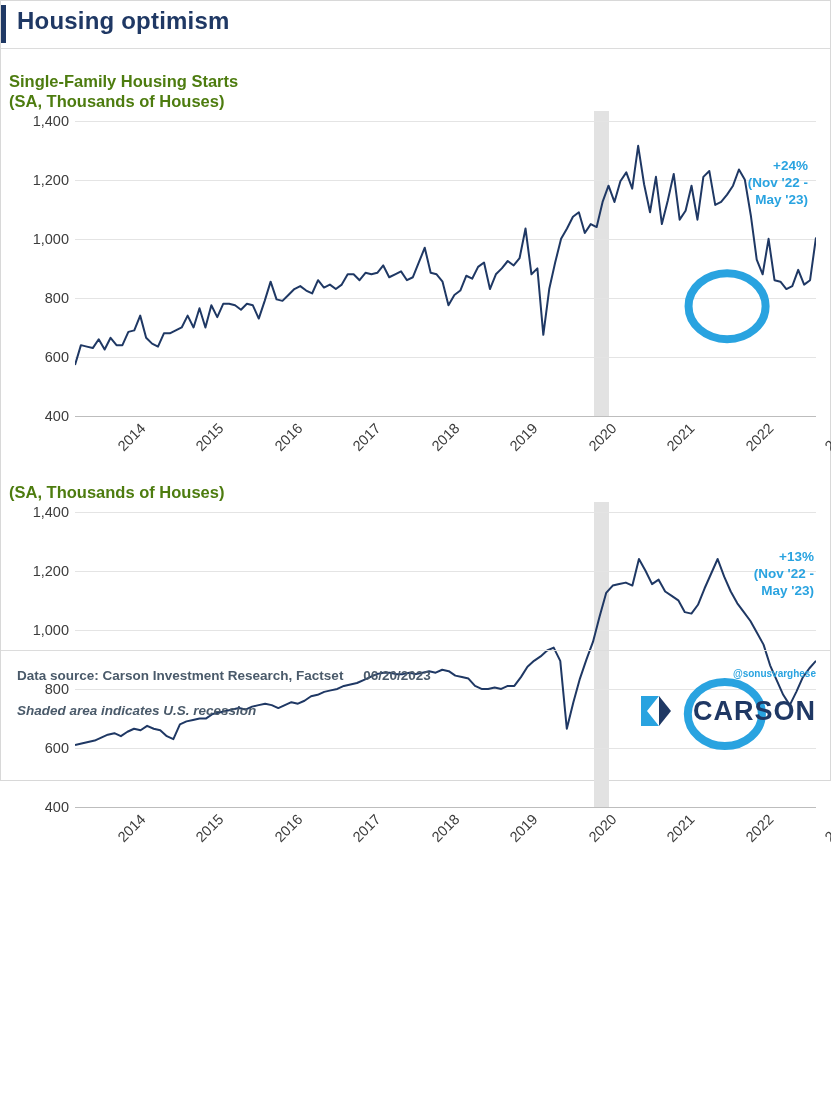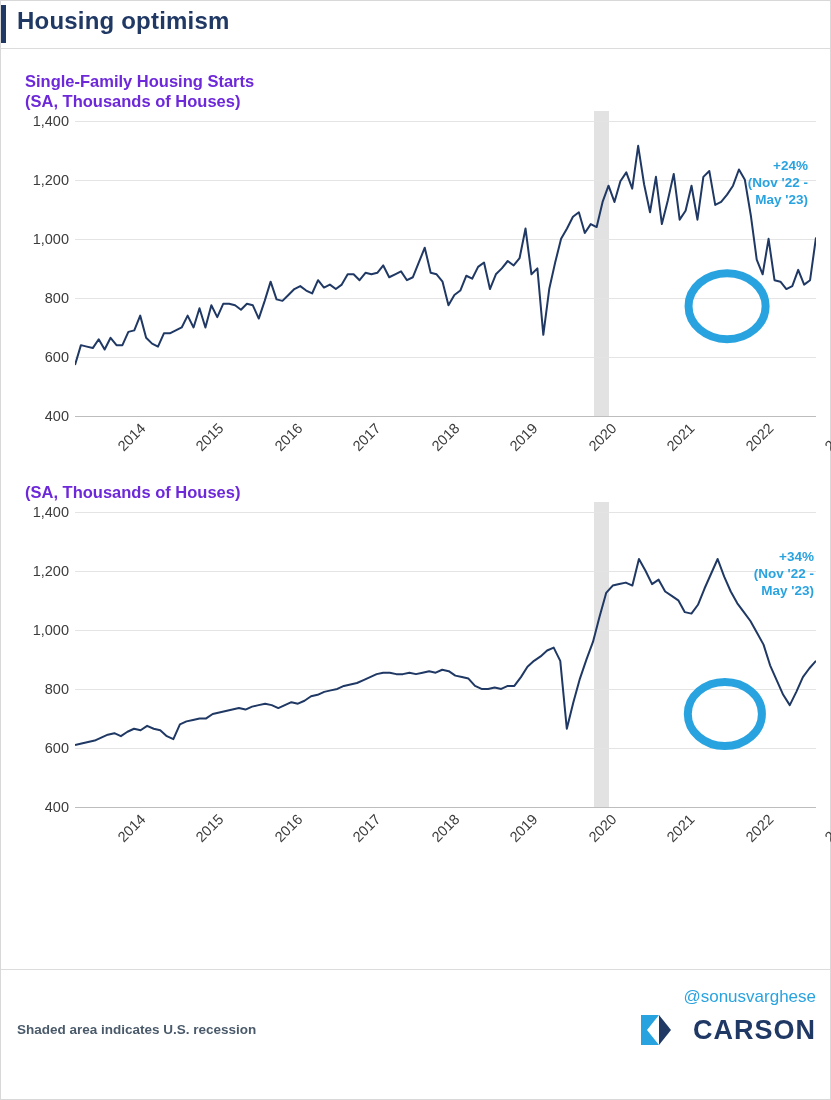--- a/index.html
+++ b/index.html
@@ -10,21 +10,21 @@
     width: 831px;
     height: 1100px;
     background: #ffffff;
     font-family: "Liberation Sans", sans-serif;
     color: #1a2e44;
     overflow: hidden;
   }
   .page {
     position: relative;
     width: 831px;
-    height: 1100px;
+    height: 781px;
     box-sizing: border-box;
     border: 1px solid #d8d8d8;
   }
   
   .header {
     position: relative;
     height: 48px;
     padding: 10px 0 0 0;
   }
   .header-accent {
@@ -52,23 +52,23 @@
     height: 1px;
     background: #dcdcdc;
   }
   
   .chart-block {
     position: relative;
   }
   .chart-title {
     font-size: 16.5px;
     font-weight: bold;
-    color: #6d28d9;
+    color: #4d7c0f;
     line-height: 20px;
-    margin-left: 24px;
+    margin-left: 8px;
   }
   .chart-title .line2 { display: block; }
 
   .plot-wrap {
     position: relative;
     margin-left: 16px;
     margin-right: 14px;
   }
   .plot {
     position: relative;
@@ -172,27 +172,28 @@
   .footer-date {
     margin-left: 16px;
   }
   .footer-note {
     position: absolute;
     left: 16px;
     top: 53px;
     font-size: 13.5px;
     font-weight: bold;
     color: #4a5a6a;
+    font-style: italic;
   }
   .footer-handle {
     position: absolute;
     right: 14px;
     top: 18px;
-    font-size: 17px;
-    font-weight: normal;
+    font-size: 10px;
+    font-weight: bold;
     color: #29a3e0;
   }
   .footer-logo {
     position: absolute;
     right: 14px;
     top: 44px;
     display: flex;
     align-items: center;
     gap: 20px;
   }
@@ -292,21 +293,21 @@
           <div class="gridline" style="top:80.8%"></div>
           <div class="axisline" style="top:100%"></div>
           <svg class="series-svg" id="svg-chart-1" viewBox="0 0 1000 1000" preserveAspectRatio="none">
               <polyline points="0.00,796.72 8.85,791.88 17.70,787.04 26.55,782.20 35.40,772.52 44.25,762.84 53.10,758.00 61.95,767.68 70.80,753.16 79.65,743.48 88.50,748.32 97.35,733.80 106.19,743.48 115.04,748.32 123.89,767.68 132.74,777.36 141.59,728.96 150.44,719.28 159.29,714.44 168.14,709.60 176.99,709.60 185.84,695.08 194.69,690.24 203.54,685.40 212.39,680.56 221.24,675.72 230.09,680.56 238.94,670.88 247.79,666.04 256.64,661.20 265.49,666.04 274.34,675.72 283.19,666.04 292.04,656.36 300.88,661.20 309.73,651.52 318.58,637.00 327.43,632.16 336.28,622.48 345.13,617.64 353.98,612.80 362.83,603.12 371.68,598.28 380.53,593.44 389.38,583.76 398.23,574.08 407.08,564.40 415.93,559.56 424.78,559.56 433.63,564.40 442.48,564.40 451.33,559.56 460.18,564.40 469.03,559.56 477.88,554.72 486.73,559.56 495.58,549.88 504.42,554.72 513.27,569.24 522.12,574.08 530.97,578.92 539.82,603.12 548.67,612.80 557.52,612.80 566.37,607.96 575.22,612.80 584.07,603.12 592.92,603.12 601.77,574.08 610.62,540.20 619.47,520.84 628.32,506.32 637.17,486.96 646.02,477.28 654.87,520.84 663.72,743.48 672.57,656.36 681.42,578.92 690.27,516.00 699.12,457.92 707.96,375.64 716.81,298.20 725.66,274.00 734.51,269.16 743.36,264.32 752.21,274.00 761.06,186.88 769.91,225.60 778.76,269.16 787.61,254.64 796.46,293.36 805.31,307.88 814.16,322.40 823.01,361.12 831.86,365.96 840.71,336.92 849.56,283.68 858.41,235.28 867.26,186.88 876.11,244.96 884.96,293.36 893.81,332.08 902.65,361.12 911.50,390.16 920.35,428.88 929.20,467.60 938.05,535.36 946.90,583.76 955.75,632.16 964.60,666.04 973.45,622.48 982.30,574.08 991.15,545.04 1000.00,520.84" fill="none" stroke="#1f3864" stroke-width="2" stroke-linejoin="round" vector-effect="non-scaling-stroke"></polyline>
             </svg>
           <svg class="series-svg" id="ovl-chart-1" viewBox="0 0 1000 1000" preserveAspectRatio="none">
             <ellipse cx="877" cy="695" rx="50" ry="105" fill="none" stroke="#29a3e0" stroke-width="8" vector-effect="non-scaling-stroke"></ellipse>
           </svg>
         </div>
         <div class="annotation" style="right:2px; top:46px;">
-          <div>+34%</div>
+          <div>+13%</div>
           <div>(Nov '22 -</div>
           <div>May '23)</div>
         </div>
       </div>
       <div class="xlabels">
         <div class="xlabel" style="left:4.0%">2014</div>
         <div class="xlabel" style="left:14.6%">2015</div>
         <div class="xlabel" style="left:25.2%">2016</div>
         <div class="xlabel" style="left:35.8%">2017</div>
         <div class="xlabel" style="left:46.4%">2018</div>
@@ -314,20 +315,24 @@
         <div class="xlabel" style="left:67.6%">2020</div>
         <div class="xlabel" style="left:78.2%">2021</div>
         <div class="xlabel" style="left:88.8%">2022</div>
         <div class="xlabel" style="left:99.4%">2023</div>
       </div>
     </div>
   </div>
 
   <div class="footer">
     <div class="footer-rule"></div>
+    <div class="footer-source">
+      <span>Data source: Carson Investment Research, Factset</span>
+      <span class="footer-date">06/20/2023</span>
+    </div>
     <div class="footer-note">Shaded area indicates U.S. recession</div>
     <div class="footer-handle">@sonusvarghese</div>
     <div class="footer-logo">
       <svg class="logo-mark" viewBox="0 0 34 34">
         <polygon points="2,2 20,2 8,17 20,32 2,32" fill="#29a3e0"></polygon>
         <polygon points="20,2 32,17 20,32 20,17" fill="#1f3864"></polygon>
       </svg>
       <div class="logo-text">CARSON</div>
     </div>
   </div>

